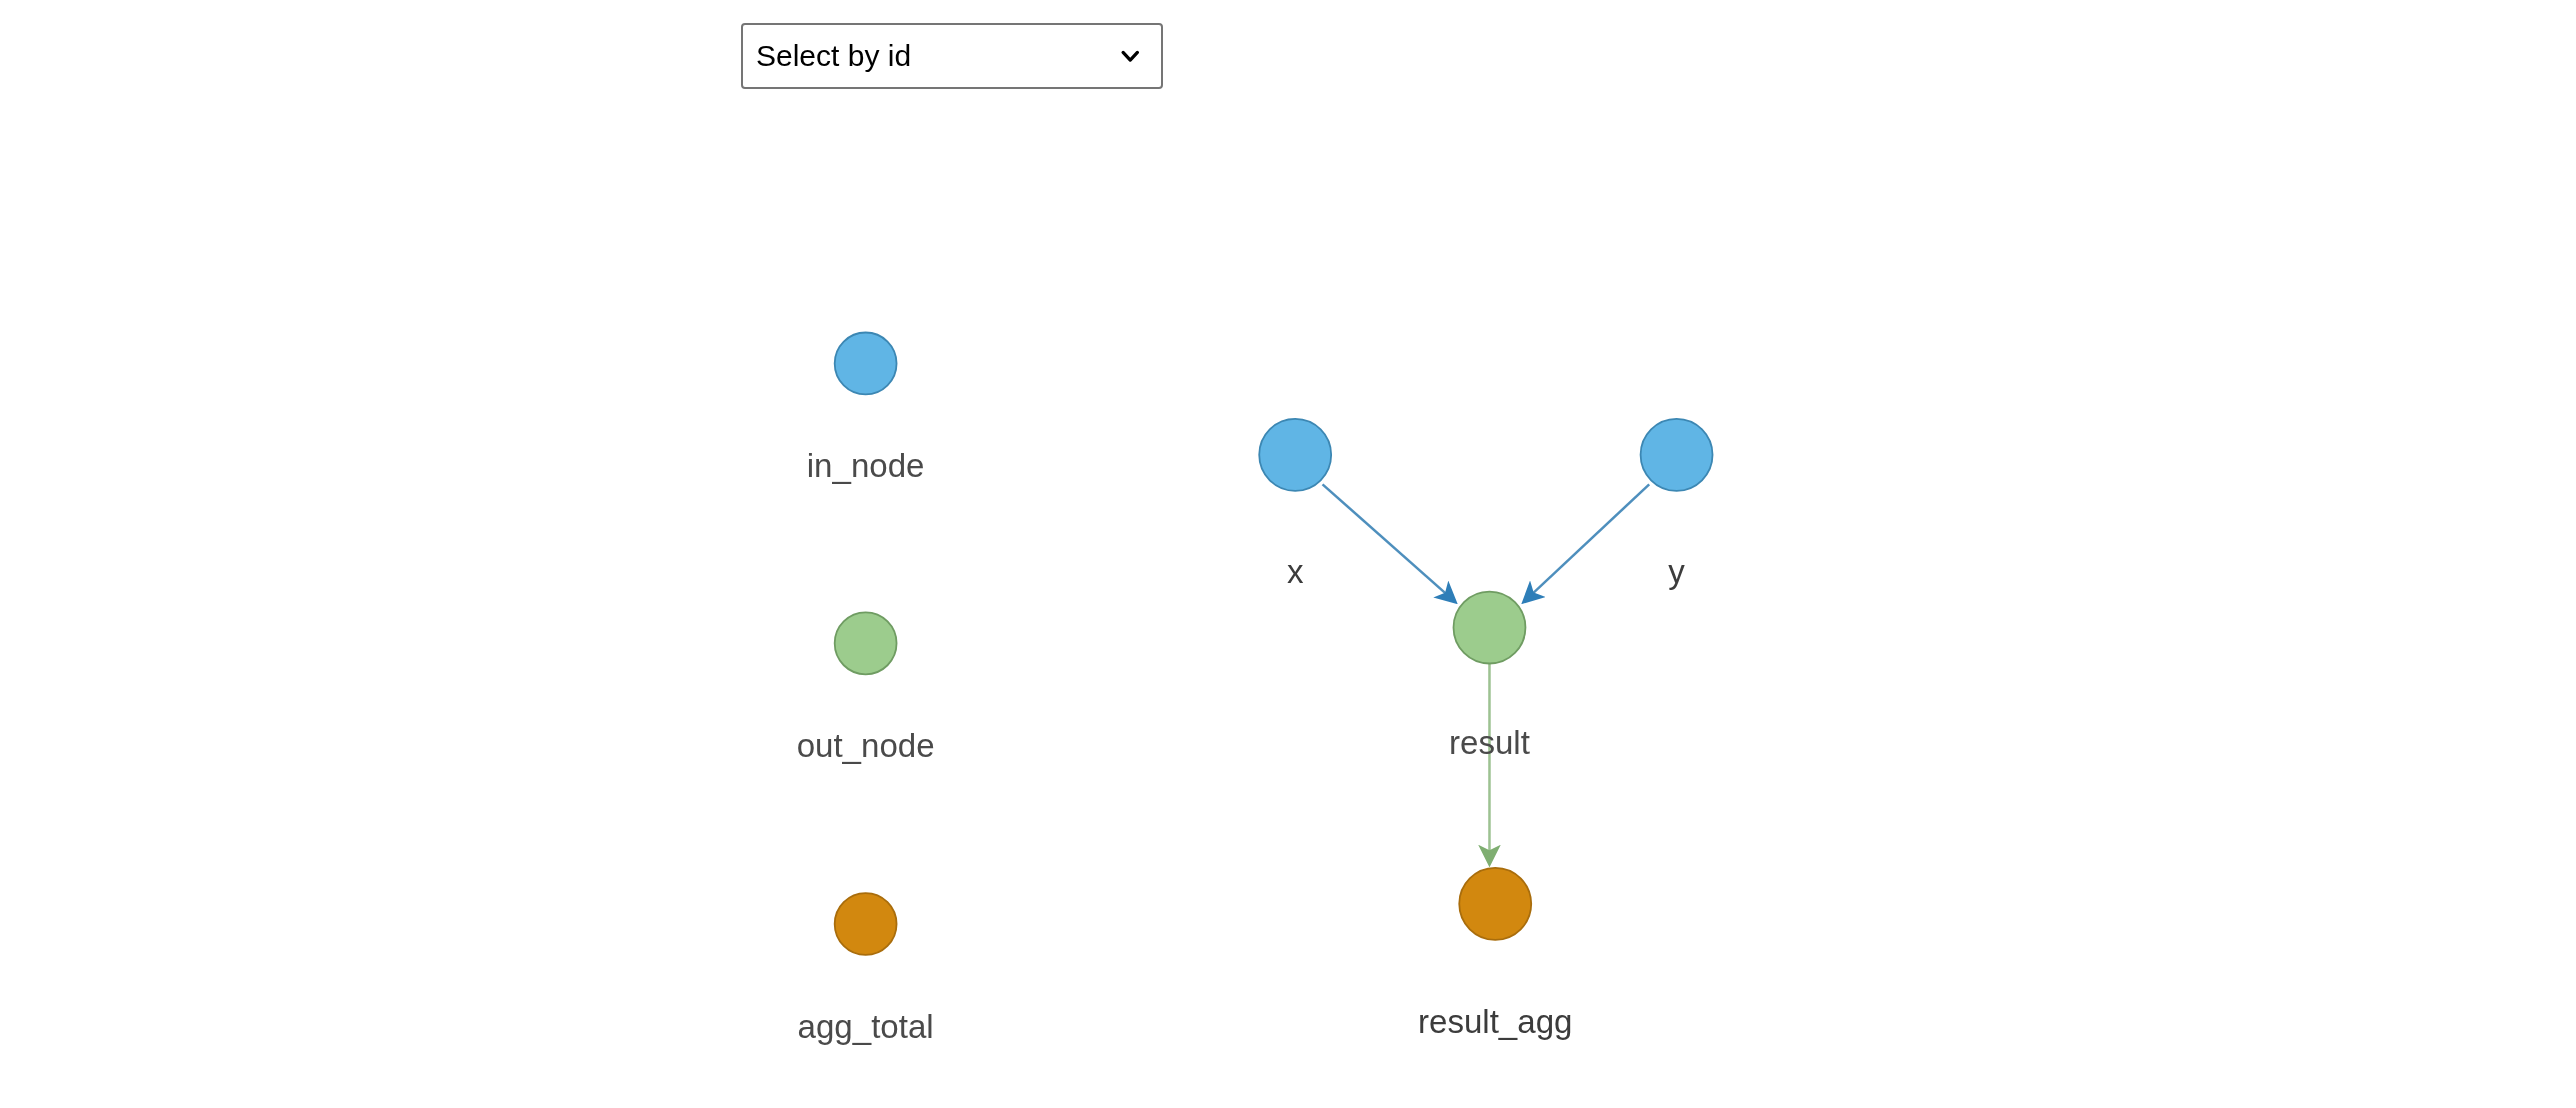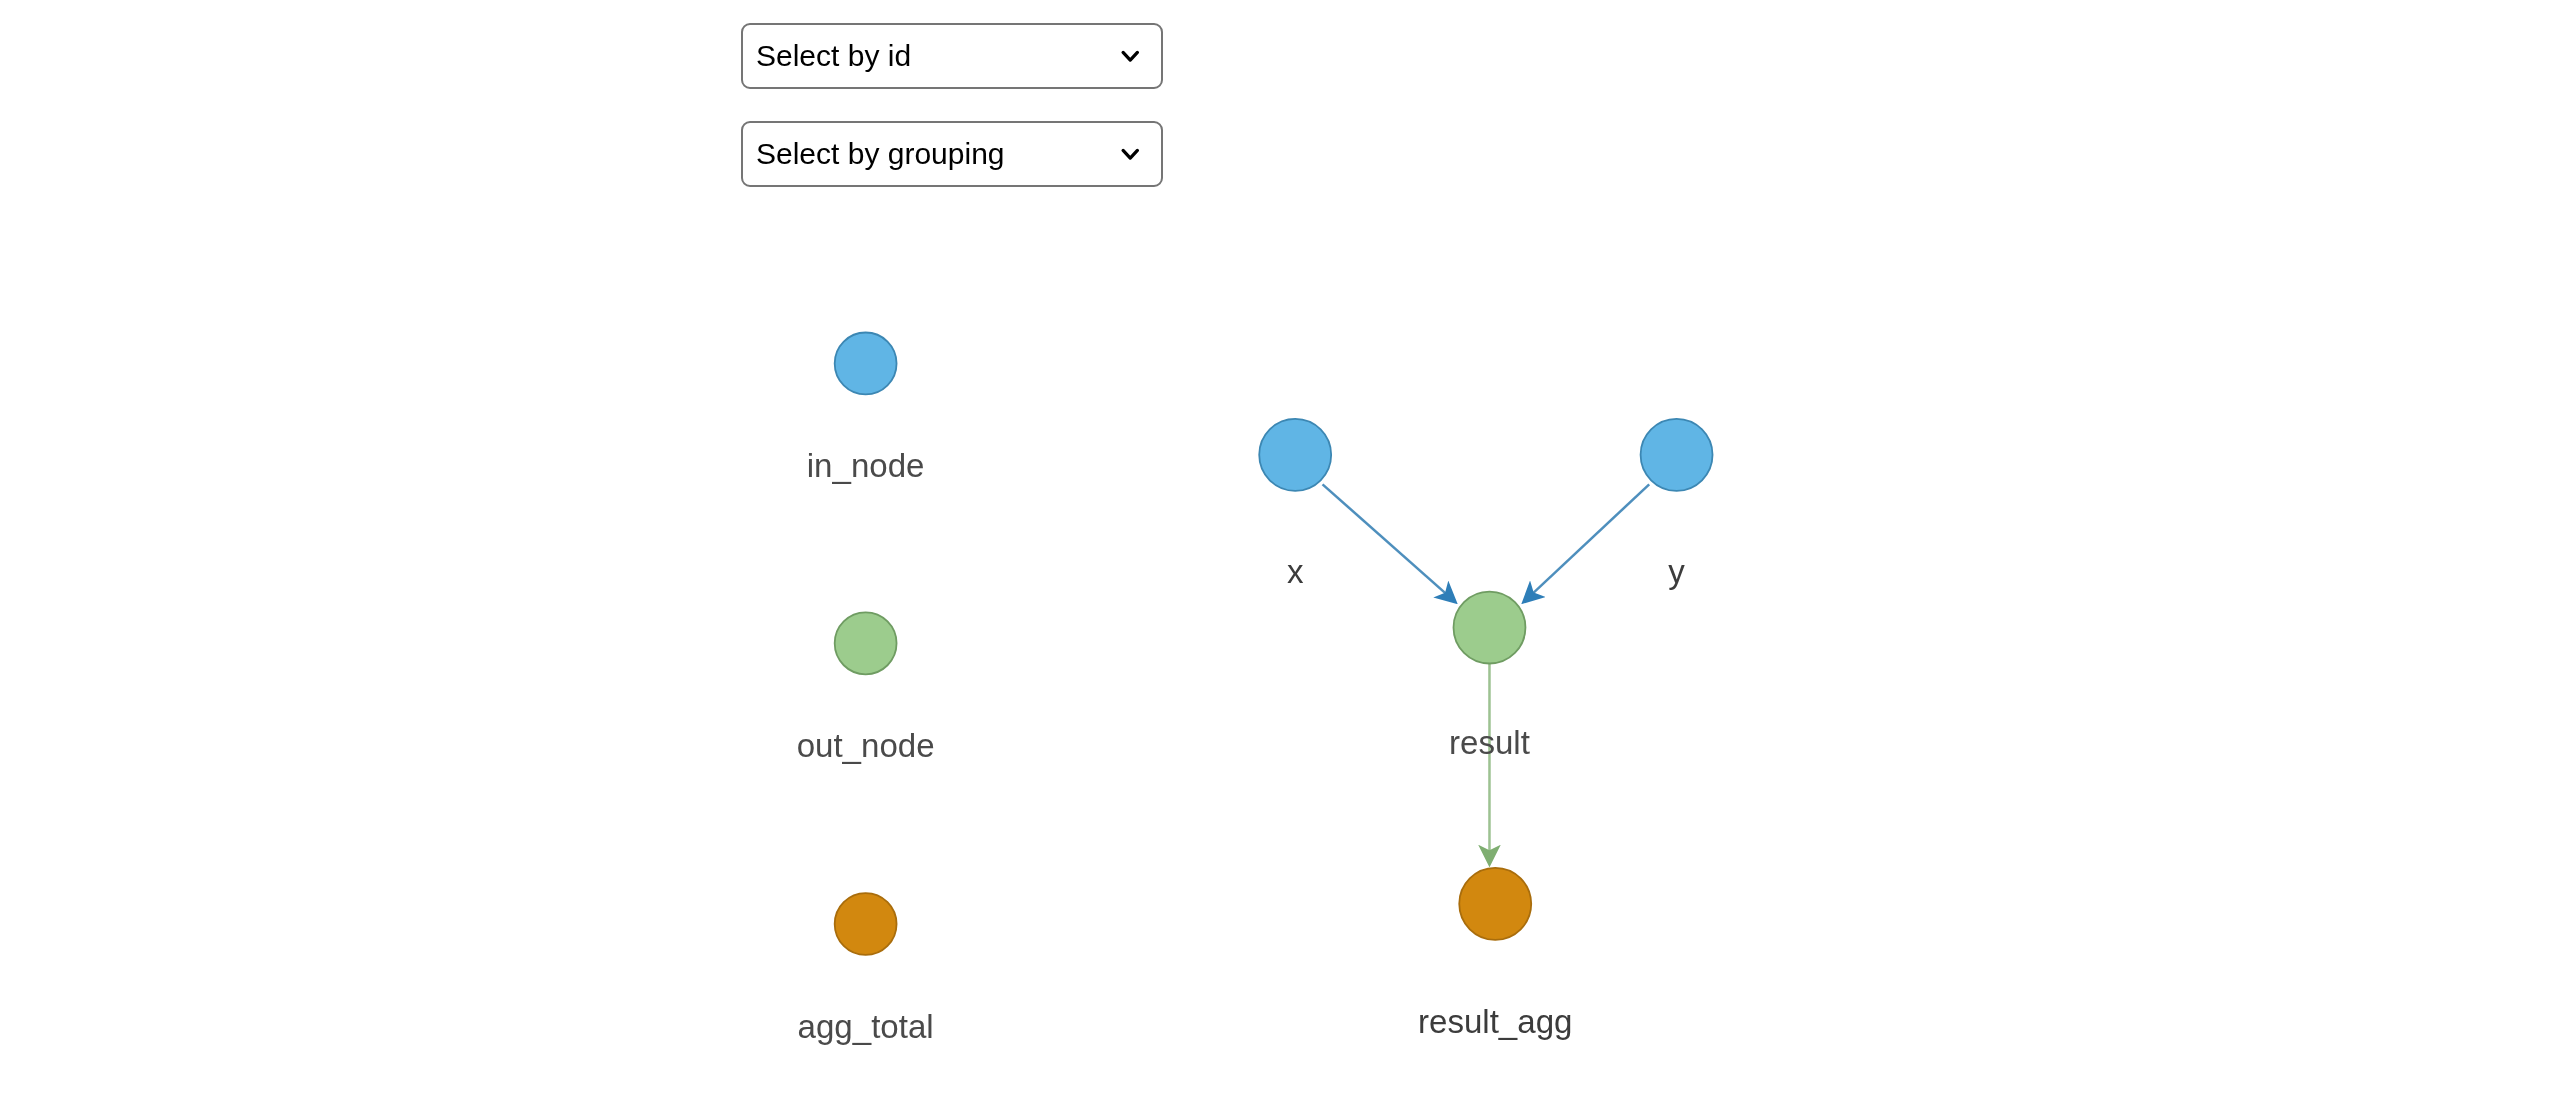--- a/index.html
+++ b/index.html
@@ -22,21 +22,21 @@
     top: 23px;
     width: 425px;
   }
   .select-wrap {
     position: relative;
     width: 422px;
     height: 66px;
     margin-bottom: 32px;
     box-sizing: border-box;
     border: 2.2px solid #757575;
-    border-radius: 9px;
+    border-radius: 4px;
     background: #ffffff;
   }
   .select-wrap .sel-label {
     position: absolute;
     left: 13px;
     top: 50%;
     transform: translateY(-50%);
     font-size: 30px;
     line-height: 1;
     color: #000000;
@@ -89,26 +89,20 @@
 
 <div id="controls">
 
   <div class="select-wrap">
     <span class="sel-label">Select by id</span>
     <svg class="chevron-down-icon" viewBox="0 0 24 24">
       <path d="M5 8.5 L12 16 L19 8.5" fill="none" stroke="#000000" stroke-width="3.2" stroke-linecap="round" stroke-linejoin="round"></path>
     </svg>
   </div>
 
-  <div class="select-wrap">
-    <span class="sel-label">Select by grouping</span>
-    <svg class="chevron-down-icon" viewBox="0 0 24 24">
-      <path d="M5 8.5 L12 16 L19 8.5" fill="none" stroke="#000000" stroke-width="3.2" stroke-linecap="round" stroke-linejoin="round"></path>
-    </svg>
-  </div>
 
 </div>
 
 <svg id="graph-canvas" viewBox="0 0 3580 1541">
 
   <defs>
     <marker id="arrow-blue" viewBox="0 0 12 12" refX="10" refY="6" markerWidth="9" markerHeight="9" orient="auto-start-reverse">
       <path d="M0 0 L12 6 L0 12 L3 6 Z" fill="#2e7eb8"></path>
     </marker>
     <marker id="arrow-green" viewBox="0 0 12 12" refX="10" refY="6" markerWidth="9" markerHeight="9" orient="auto-start-reverse">

